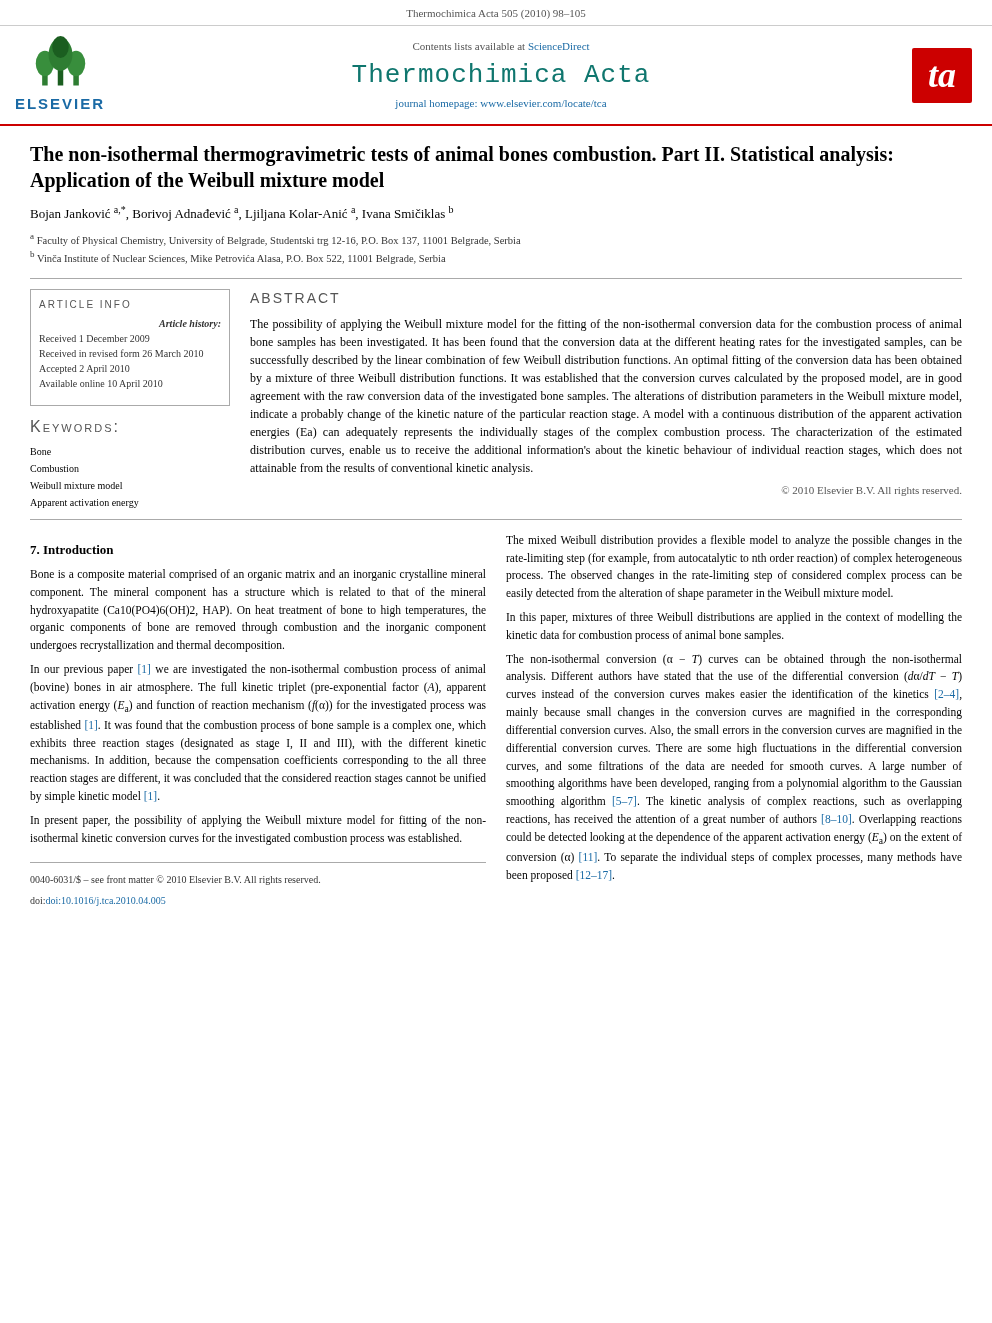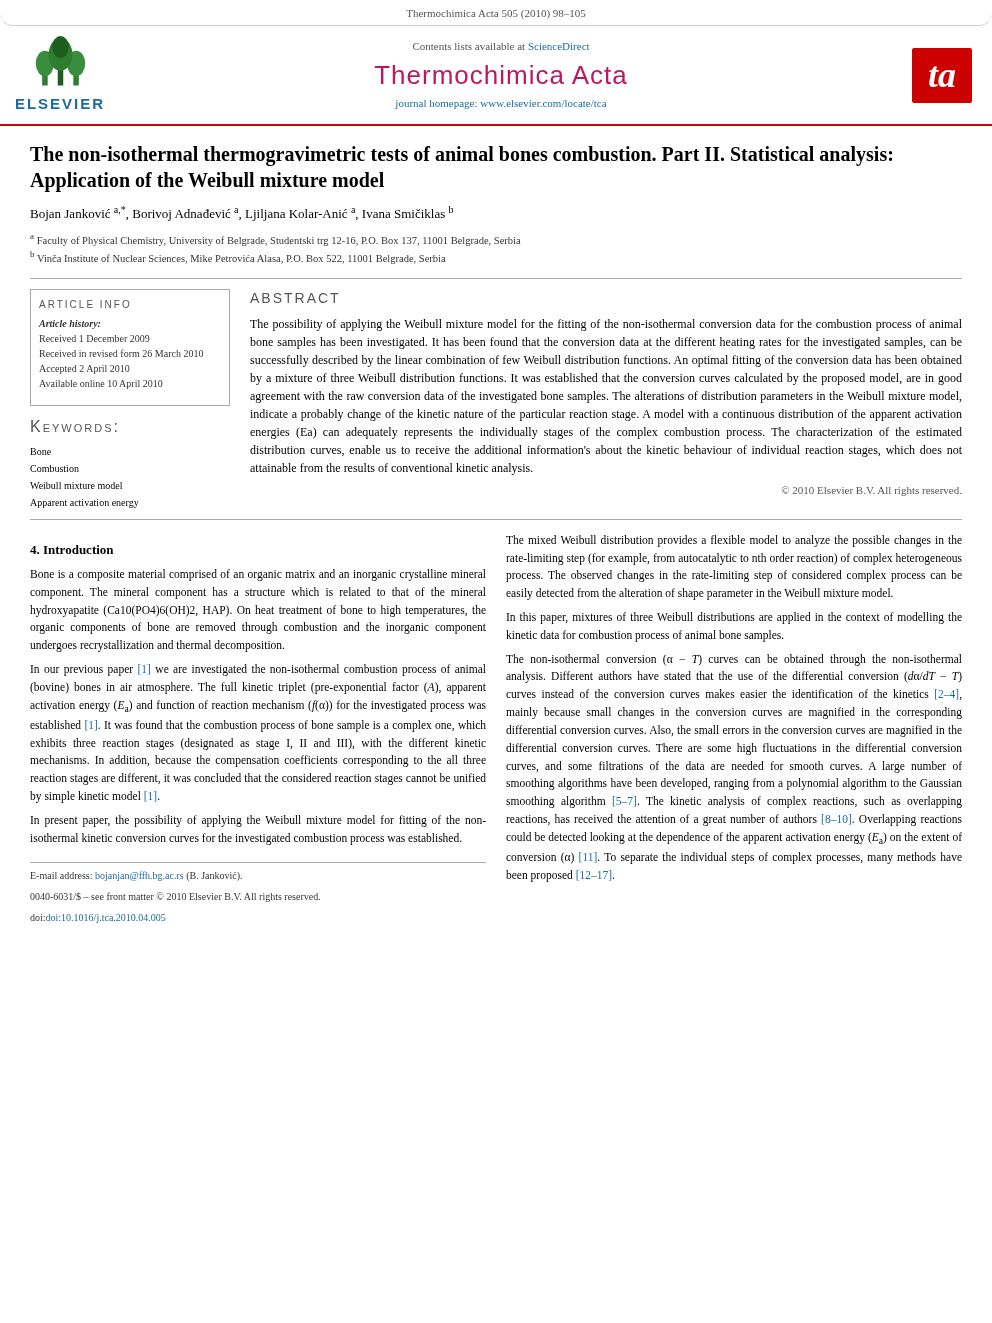--- a/index.html
+++ b/index.html
@@ -13,21 +13,20 @@
       line-height: 1.4;
     }
 
     
     .top-bar {
       text-align: center;
       font-size: 11px;
       color: #555;
       padding: 6px 0 4px;
       border-bottom: 1px solid #ccc;
-      border-radius: 13px;
     }
 
     
     .journal-header {
       display: flex;
       align-items: center;
       padding: 10px 20px;
       border-bottom: 2px solid #c00;
       position: relative;
     }
@@ -35,23 +34,23 @@
       width: 80px;
       flex-shrink: 0;
     }
     .journal-header .center-block {
       flex: 1;
       text-align: center;
     }
     .journal-header .journal-title {
       font-size: 26px;
       font-weight: normal;
-      color: #be185d;
+      color: #0f766e;
       letter-spacing: 1px;
-      font-family: Liberation Sans, sans-serif;
+      font-family: Liberation Mono, monospace;
     }
     .journal-header .journal-homepage {
       font-size: 11px;
       color: #1a6aa5;
       margin-top: 3px;
     }
     .journal-header .contents-line {
       font-size: 11px;
       color: #555;
       margin-bottom: 2px;
@@ -152,20 +151,21 @@
       font-family: Arial, sans-serif;
     }
     .article-info-section .info-group {
       margin-bottom: 6px;
     }
     .article-info-section .info-label {
       font-style: italic;
       font-size: 10px;
       color: #333;
       font-weight: bold;
+      text-align: right;
     }
     .article-info-section .info-line {
       font-size: 10px;
       color: #333;
       line-height: 1.5;
     }
 
     .keywords-section .section-label {
       font-variant: small-caps;
       letter-spacing: 2px;
@@ -359,33 +359,30 @@
 
   </div>
 
   <hr class="divider">
 
   <div class="body-area">
 
     <div class="body-col">
 
       <div class="section-heading">
-        <span class="section-num">4. Introduction</span>
+        <span class="section-num">7. Introduction</span>
       </div>
 
       <p>Bone is a composite material comprised of an organic matrix and an inorganic crystalline mineral component. The mineral component has a structure which is related to that of the mineral hydroxyapatite (Ca10(PO4)6(OH)2, HAP). On heat treatment of bone to high temperatures, the organic components of bone are removed through combustion and the inorganic component undergoes recrystallization and thermal decomposition.</p>
       <p>
         In our previous paper <a class="ref-link">[1]</a> we are investigated the non-isothermal combustion process of animal (bovine) bones in air atmosphere. The full kinetic triplet (pre-exponential factor (<i>A</i>), apparent activation energy (<i>E</i><sub>a</sub>) and function of reaction mechanism (<i>f</i>(α)) for the investigated process was established <a class="ref-link">[1]</a>. It was found that the combustion process of bone sample is a complex one, which exhibits three reaction stages (designated as stage I, II and III), with the different kinetic mechanisms. In addition, because the compensation coefficients corresponding to the all three reaction stages are different, it was concluded that the considered reaction stages cannot be unified by simple kinetic model <a class="ref-link">[1]</a>.
       </p>
       <p>In present paper, the possibility of applying the Weibull mixture model for fitting of the non-isothermal kinetic conversion curves for the investigated combustion process was established.</p>
 
       <div class="footnote-area">
-        <p>
-          E-mail address: <a class="ref-link">bojanjan@ffh.bg.ac.rs</a> <span>(B. Janković).</span>
-        </p>
         <p class="doi-line">0040-6031/$ – see front matter © 2010 Elsevier B.V. All rights reserved.</p>
         <p class="doi-line">
           doi:<a class="ref-link">doi:10.1016/j.tca.2010.04.005</a>
         </p>
       </div>
 
     </div>
 
     <div class="body-col">
 

